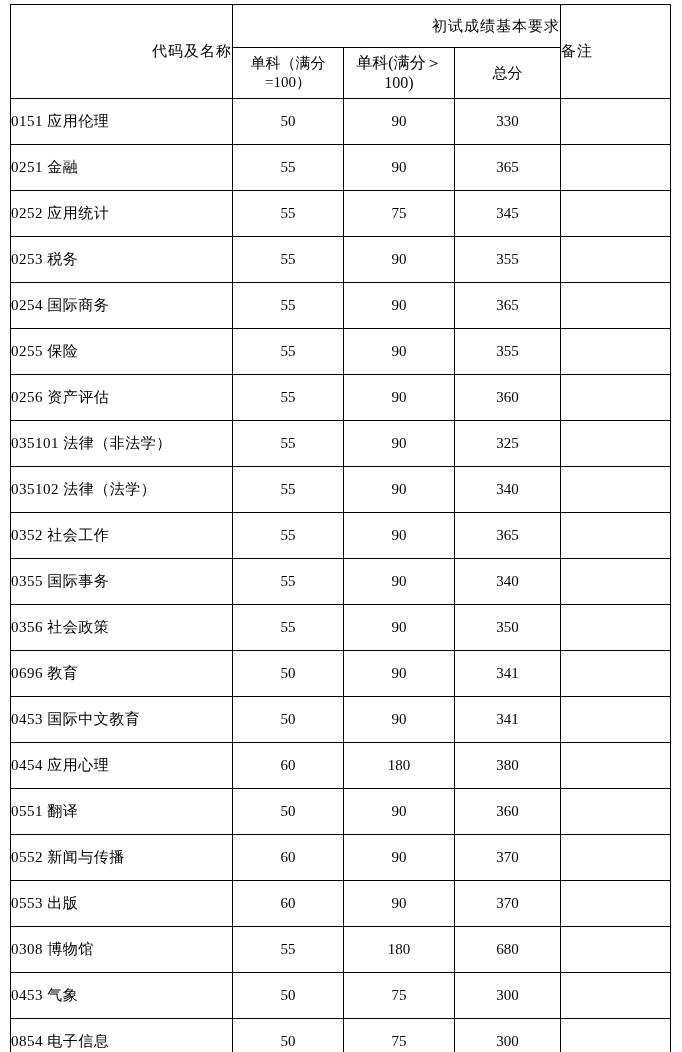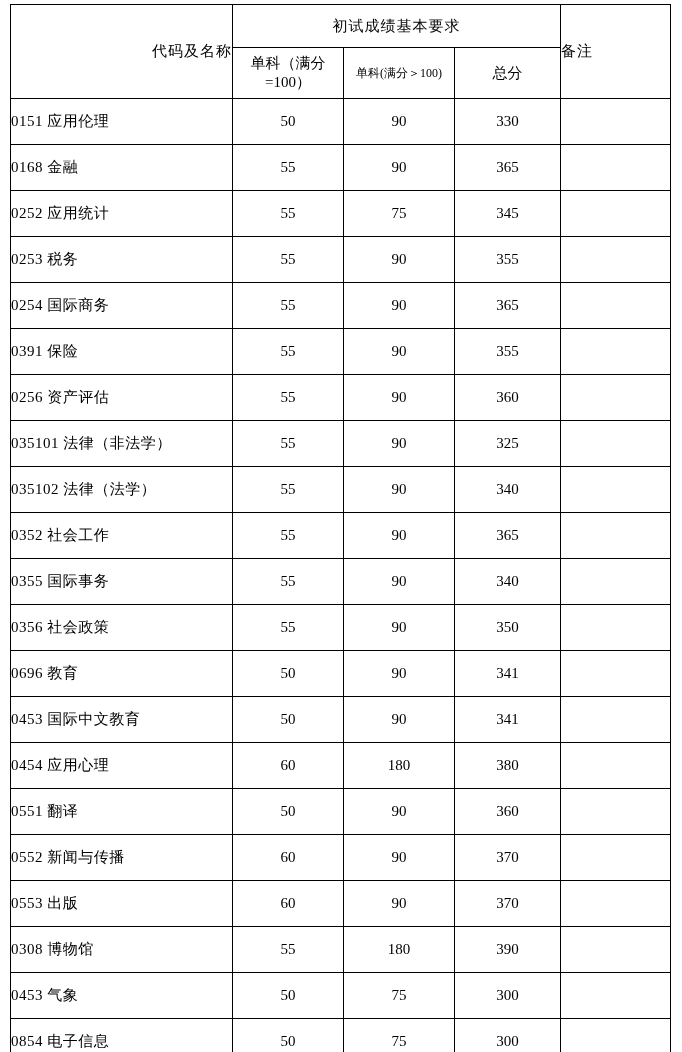--- a/index.html
+++ b/index.html
@@ -28,21 +28,21 @@
     padding: 0;
   }
   
   col.c-name  { width: 222px; }
   col.c-s1    { width: 111px; }
   col.c-s2    { width: 111px; }
   col.c-total { width: 106px; }
   col.c-note  { width: 110px; }
 
   .hdr-group {
-    text-align: center;
+    text-align: right;
     vertical-align: middle;
     height: 42px;
     font-size: 17px;
     letter-spacing: 1px;
   }
   .hdr-name {
     text-align: right;
     vertical-align: middle;
     font-size: 17px;
     letter-spacing: 1px;
@@ -55,21 +55,21 @@
   }
   .hdr-sub {
     text-align: center;
     vertical-align: middle;
     height: 50px;
     font-size: 14px;
     line-height: 1.25;
     padding: 2px 6px;
   }
   .hdr-sub.small {
-    font-size: 12px;
+    font-size: 16px;
   }
   .row-name {
     height: 45px;
     vertical-align: middle;
     padding-left: 12px;
     font-size: 15.5px;
     letter-spacing: 0.5px;
   }
   .row-val {
     text-align: center;
@@ -105,21 +105,21 @@
   </thead>
   <tbody id="table-body">
       <tr>
         <td class="row-name">0151 应用伦理</td>
         <td class="row-val">50</td>
         <td class="row-val">90</td>
         <td class="row-val">330</td>
         <td class="row-note"></td>
       </tr>
       <tr>
-        <td class="row-name">0168 金融</td>
+        <td class="row-name">0251 金融</td>
         <td class="row-val">55</td>
         <td class="row-val">90</td>
         <td class="row-val">365</td>
         <td class="row-note"></td>
       </tr>
       <tr>
         <td class="row-name">0252 应用统计</td>
         <td class="row-val">55</td>
         <td class="row-val">75</td>
         <td class="row-val">345</td>
@@ -133,21 +133,21 @@
         <td class="row-note"></td>
       </tr>
       <tr>
         <td class="row-name">0254 国际商务</td>
         <td class="row-val">55</td>
         <td class="row-val">90</td>
         <td class="row-val">365</td>
         <td class="row-note"></td>
       </tr>
       <tr>
-        <td class="row-name">0391 保险</td>
+        <td class="row-name">0255 保险</td>
         <td class="row-val">55</td>
         <td class="row-val">90</td>
         <td class="row-val">355</td>
         <td class="row-note"></td>
       </tr>
       <tr>
         <td class="row-name">0256  资产评估</td>
         <td class="row-val">55</td>
         <td class="row-val">90</td>
         <td class="row-val">360</td>
@@ -227,21 +227,21 @@
         <td class="row-name">0553  出版</td>
         <td class="row-val">60</td>
         <td class="row-val">90</td>
         <td class="row-val">370</td>
         <td class="row-note"></td>
       </tr>
       <tr>
         <td class="row-name">0308  博物馆</td>
         <td class="row-val">55</td>
         <td class="row-val">180</td>
-        <td class="row-val">390</td>
+        <td class="row-val">680</td>
         <td class="row-note"></td>
       </tr>
       <tr>
         <td class="row-name">0453  气象</td>
         <td class="row-val">50</td>
         <td class="row-val">75</td>
         <td class="row-val">300</td>
         <td class="row-note"></td>
       </tr>
       <tr>

